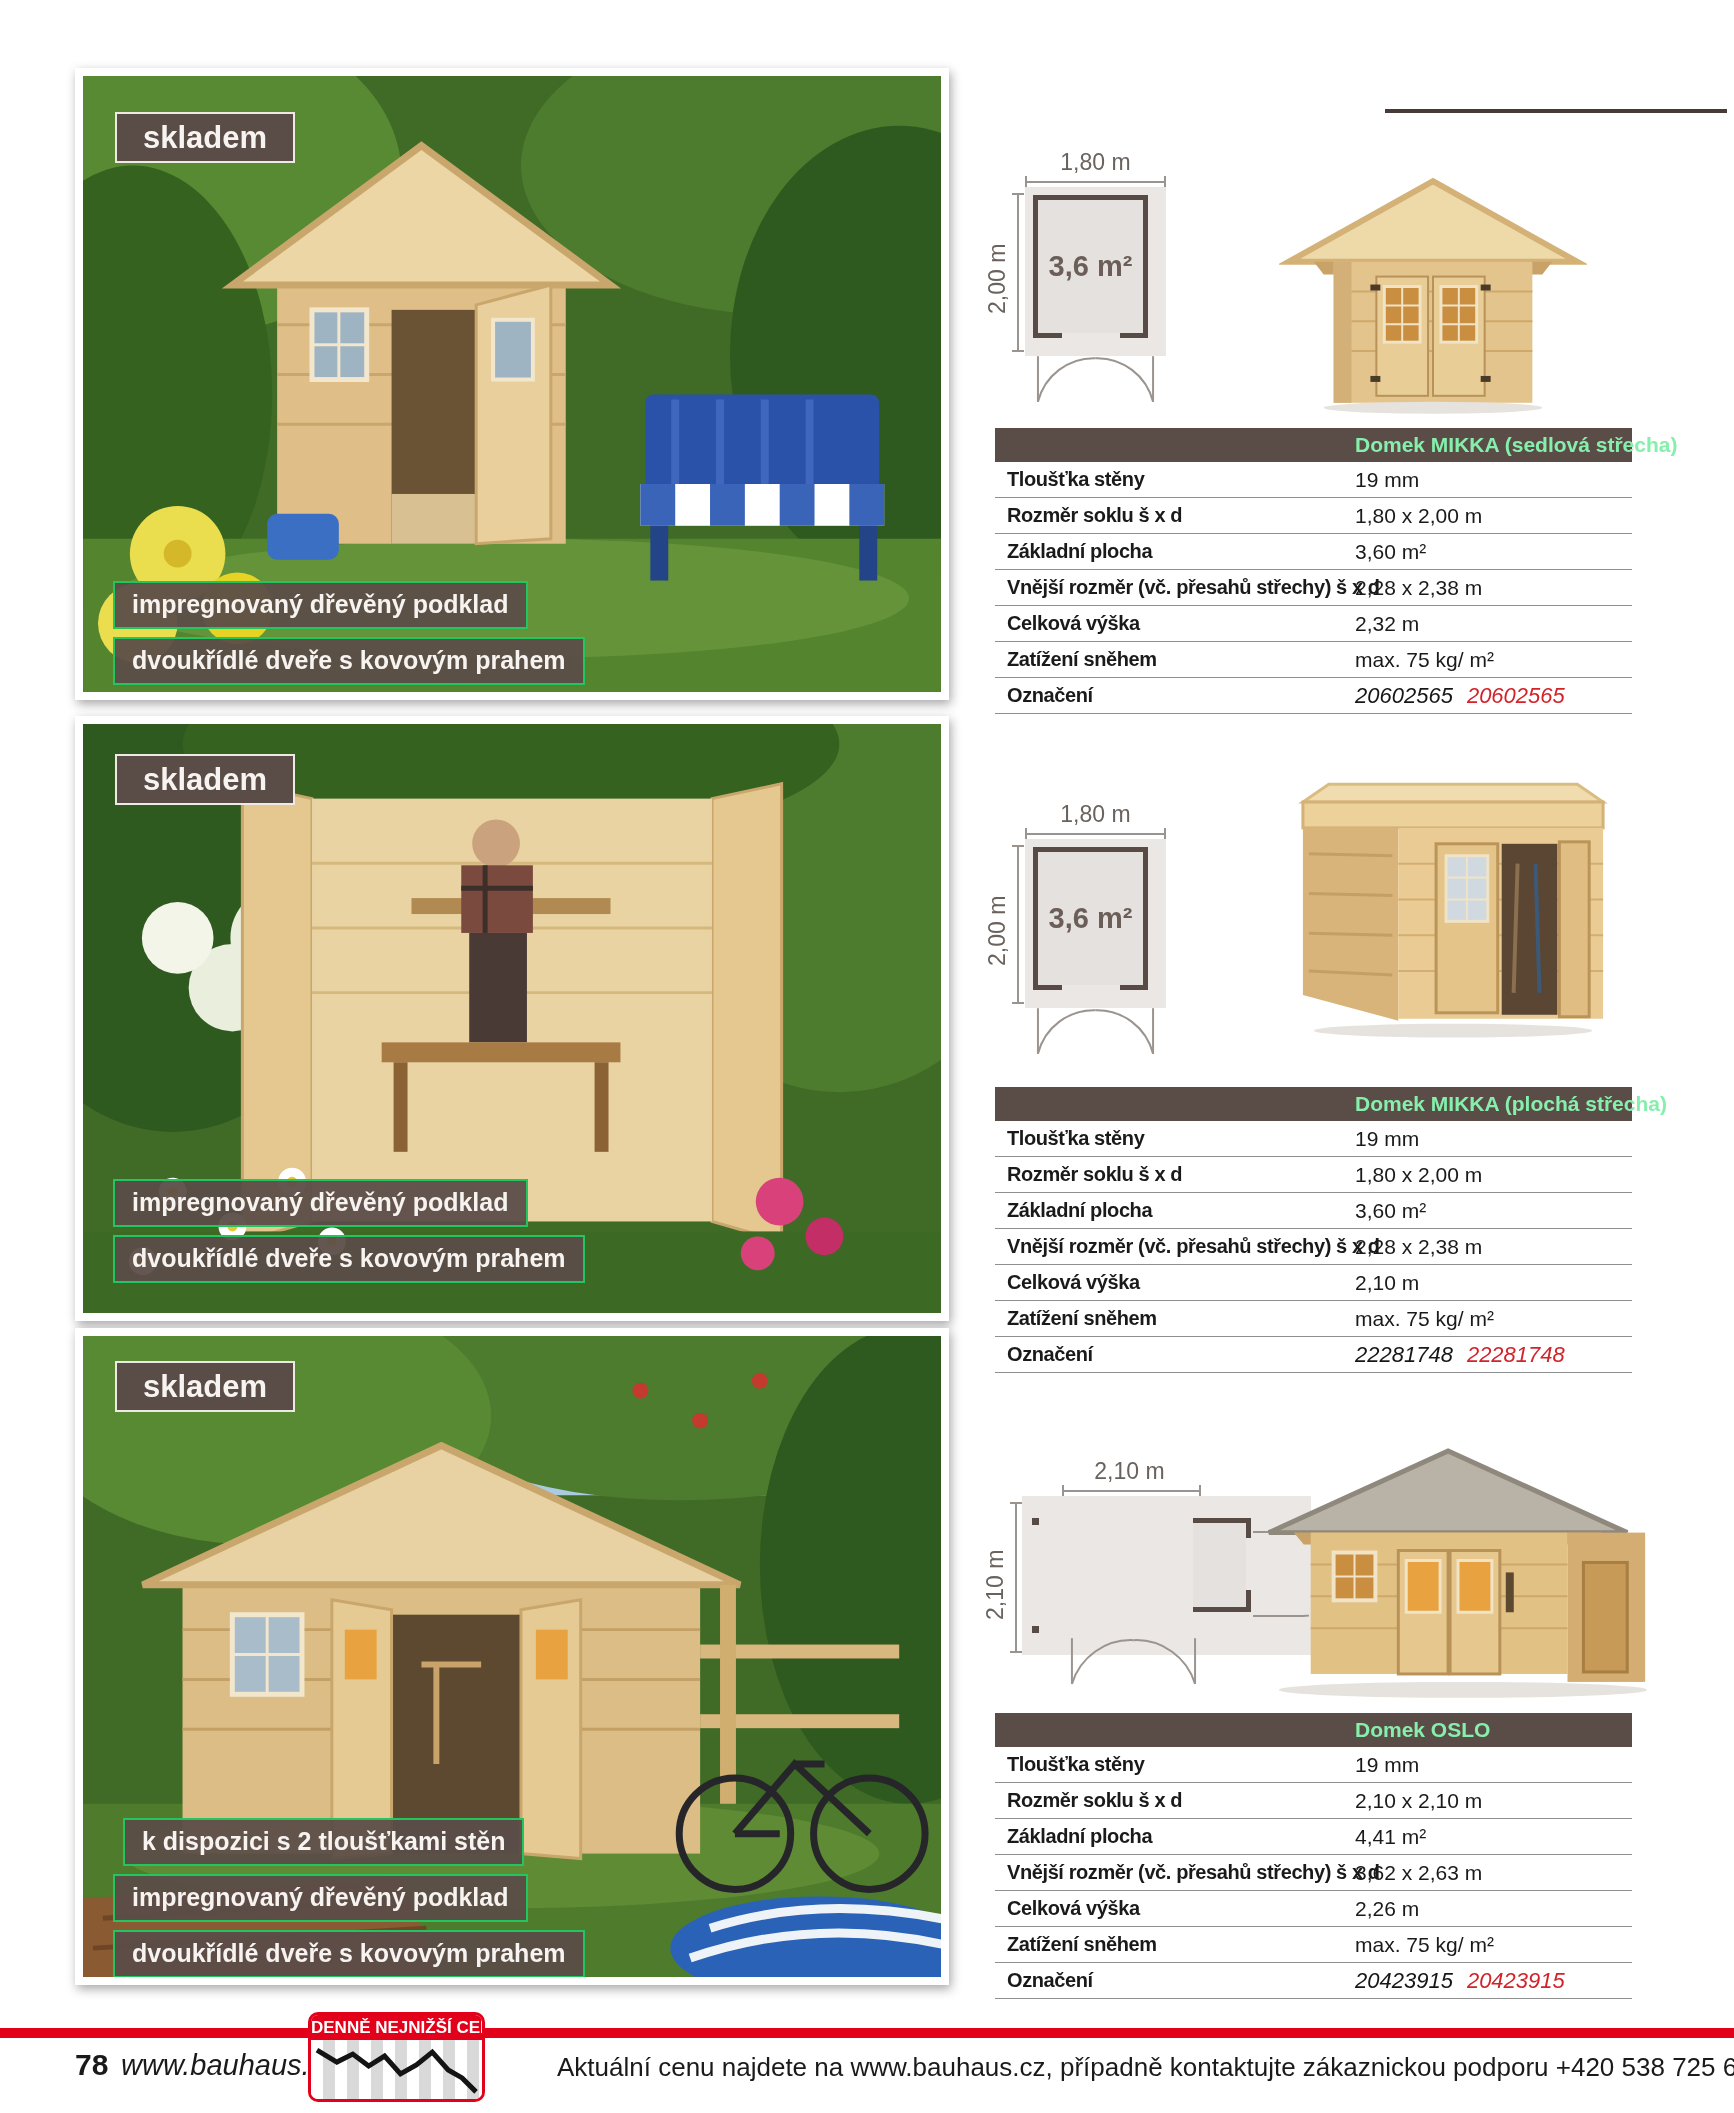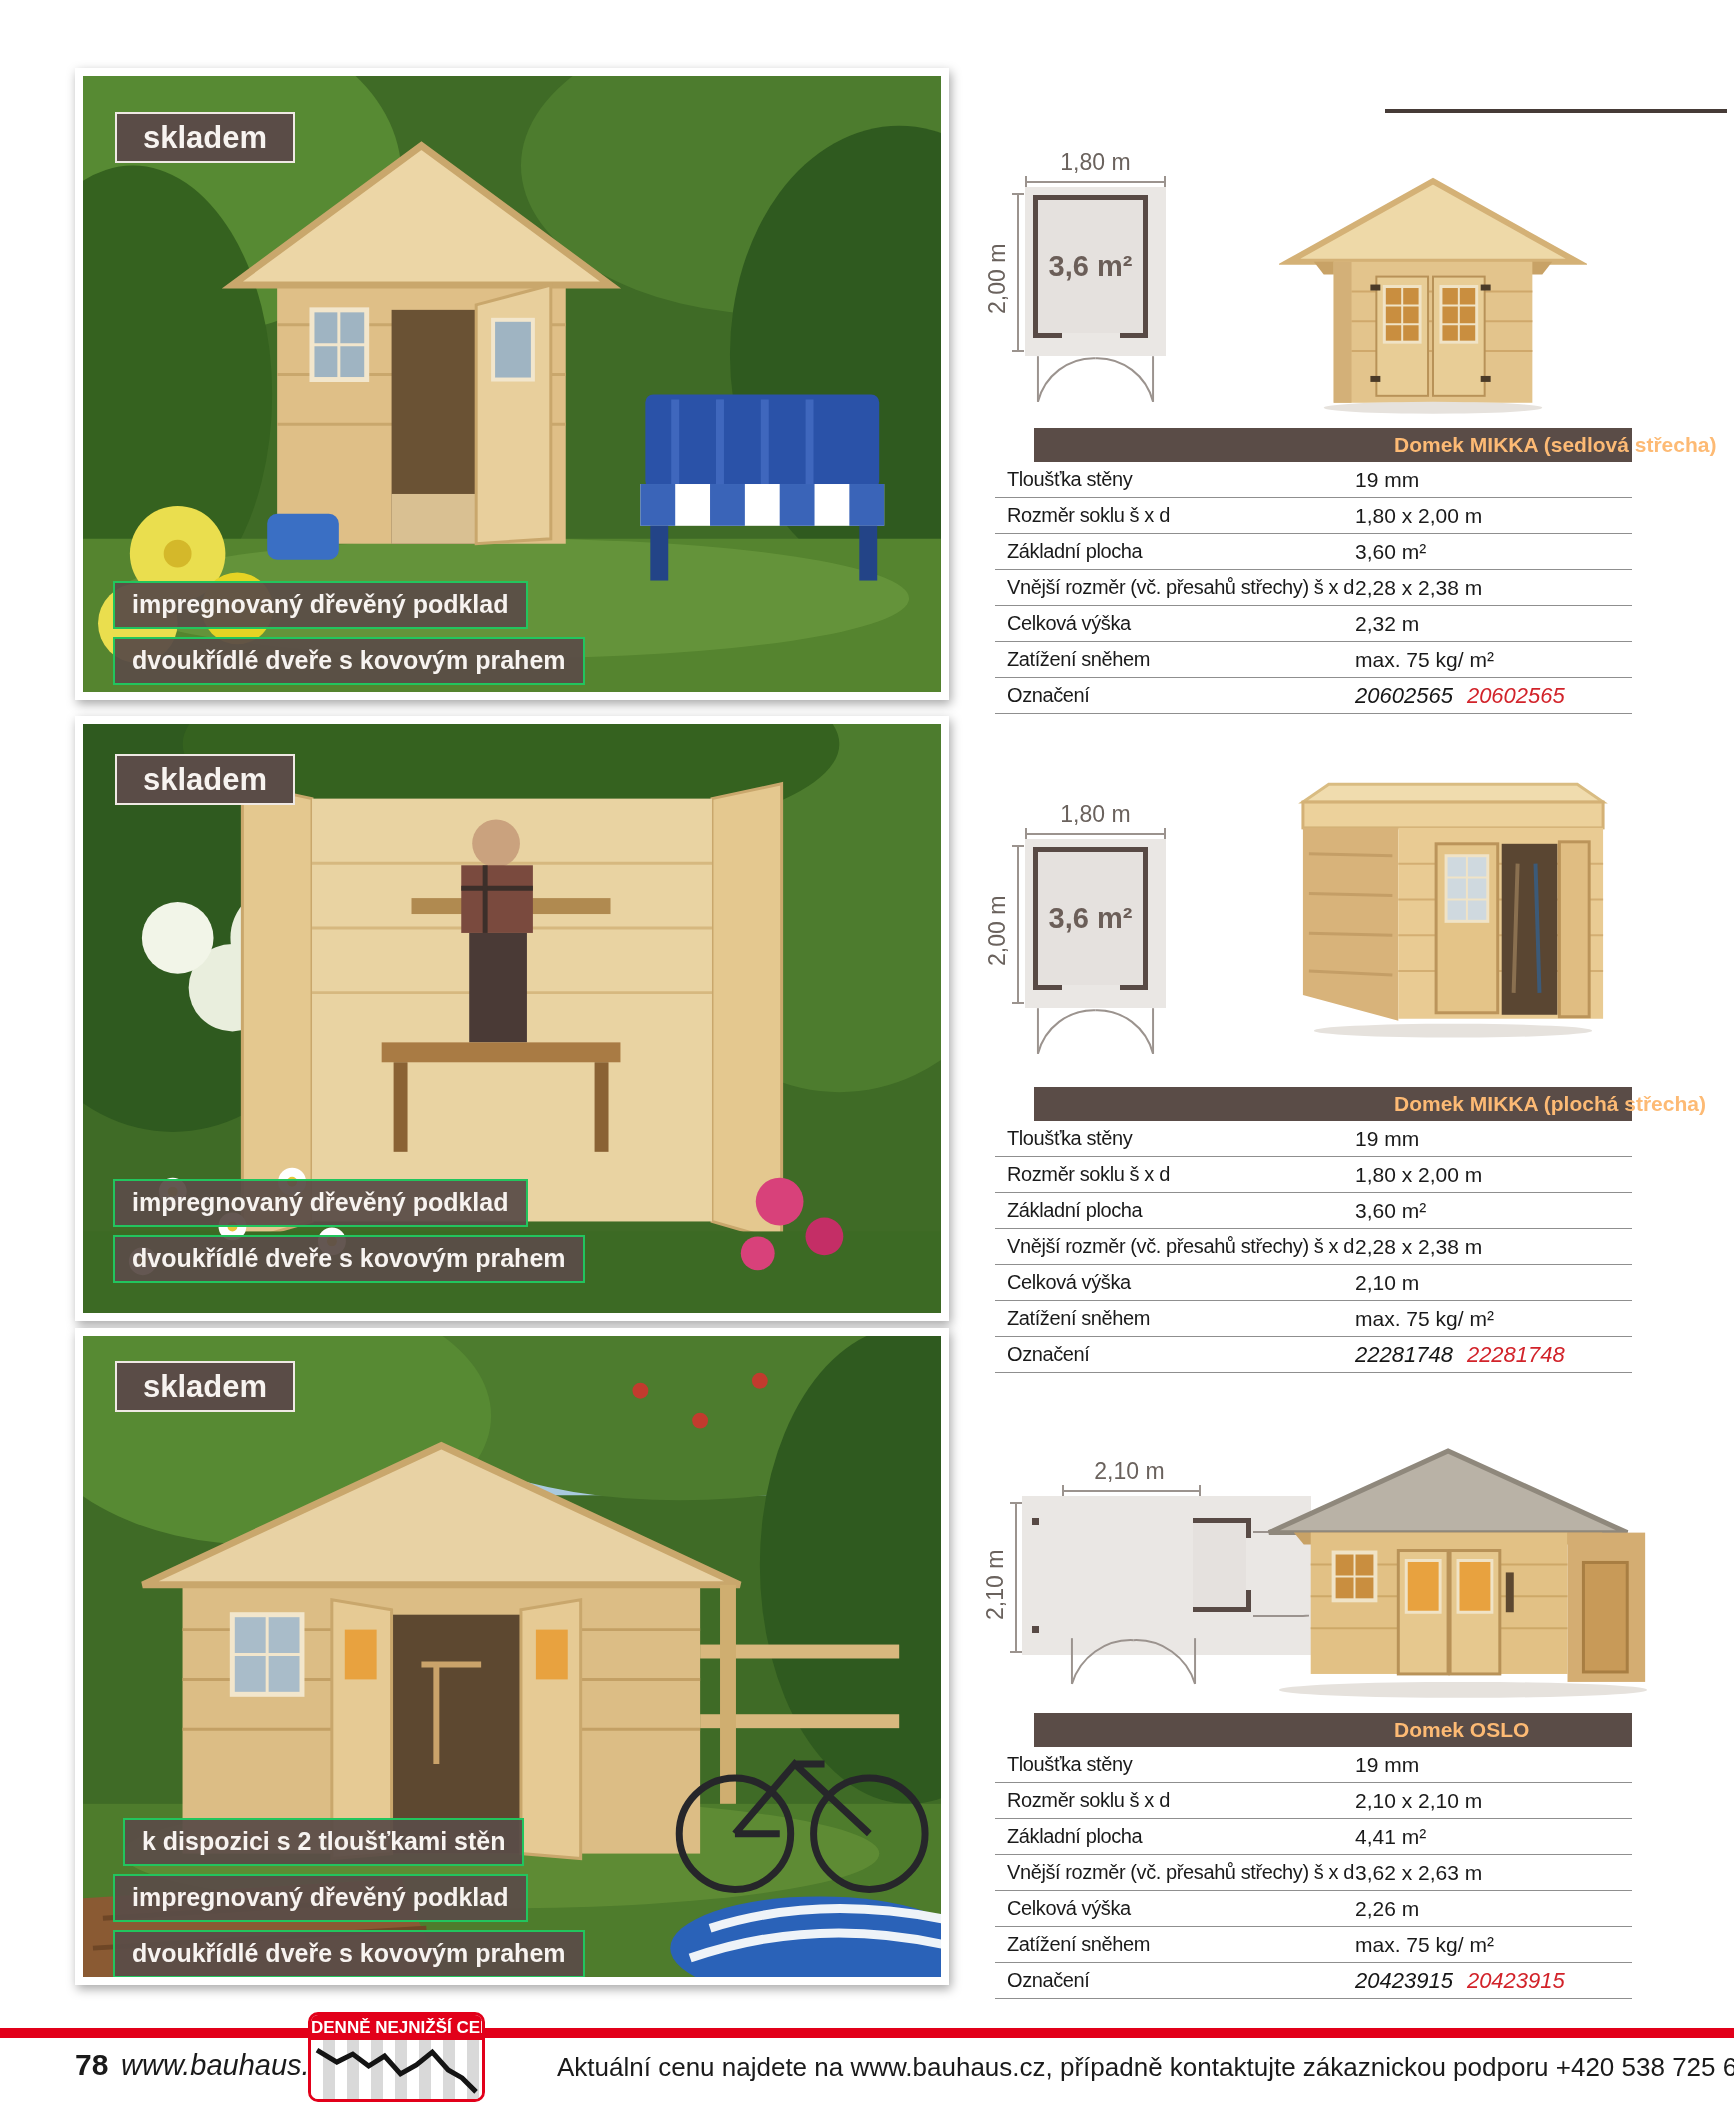--- a/index.html
+++ b/index.html
@@ -34,24 +34,24 @@
   .plan-rect{position:absolute;border:5px solid #584a45;background:#e5e1de;display:flex;align-items:center;justify-content:center;}
   .plan-rect .area{color:#6b5e58;font-weight:700;font-size:29px;}
   .plan-gap{position:absolute;bottom:-5px;left:50%;transform:translateX(-50%);height:5px;background:#eae7e4;}
   .plan-gap-side{position:absolute;right:-5px;top:18%;width:5px;height:62%;background:#eae7e4;}
   .door-svg{position:absolute;}
   .door-svg path,.door-svg line{stroke:#9b938e;stroke-width:2;fill:none;}
   .post-dot{position:absolute;width:7px;height:7px;background:#584a45;}
 
   
   .spec-table{position:absolute;left:995px;width:637px;}
-  .spec-header{background:#5a4c47;color:#fdba74;font-weight:700;font-size:21px;height:34px;line-height:34px;
-    padding-left:360px;box-sizing:border-box;white-space:nowrap;margin-left:39px;}
+  .spec-header{background:#5a4c47;color:#86efac;font-weight:700;font-size:21px;height:34px;line-height:34px;
+    padding-left:360px;box-sizing:border-box;white-space:nowrap;}
   .spec-row{position:relative;height:35px;line-height:35px;border-bottom:1px solid #8f8f8f;}
-  .spec-row .lbl{position:absolute;left:12px;font-weight:400;font-size:20px;letter-spacing:-0.4px;white-space:nowrap;}
+  .spec-row .lbl{position:absolute;left:12px;font-weight:700;font-size:20px;letter-spacing:-0.4px;white-space:nowrap;}
   .spec-row .val{position:absolute;left:360px;font-size:21px;white-space:nowrap;}
   .code-black{font-style:italic;font-size:22px;color:#161616;}
   .code-red{font-style:italic;font-size:22px;color:#d2232a;margin-left:14px;}
 
   
   .footer-bar{position:absolute;left:0;top:2028px;width:1734px;height:10px;background:#e2001a;}
   .page-num{position:absolute;left:75px;top:2048px;font-weight:700;font-size:30px;}
   .site{position:absolute;left:121px;top:2049px;font-style:italic;font-size:29px;}
   .price-badge{position:absolute;left:308px;top:2012px;width:177px;height:90px;background:#fff;
     border:3px solid #e2001a;border-radius:10px;box-sizing:border-box;overflow:hidden;}

